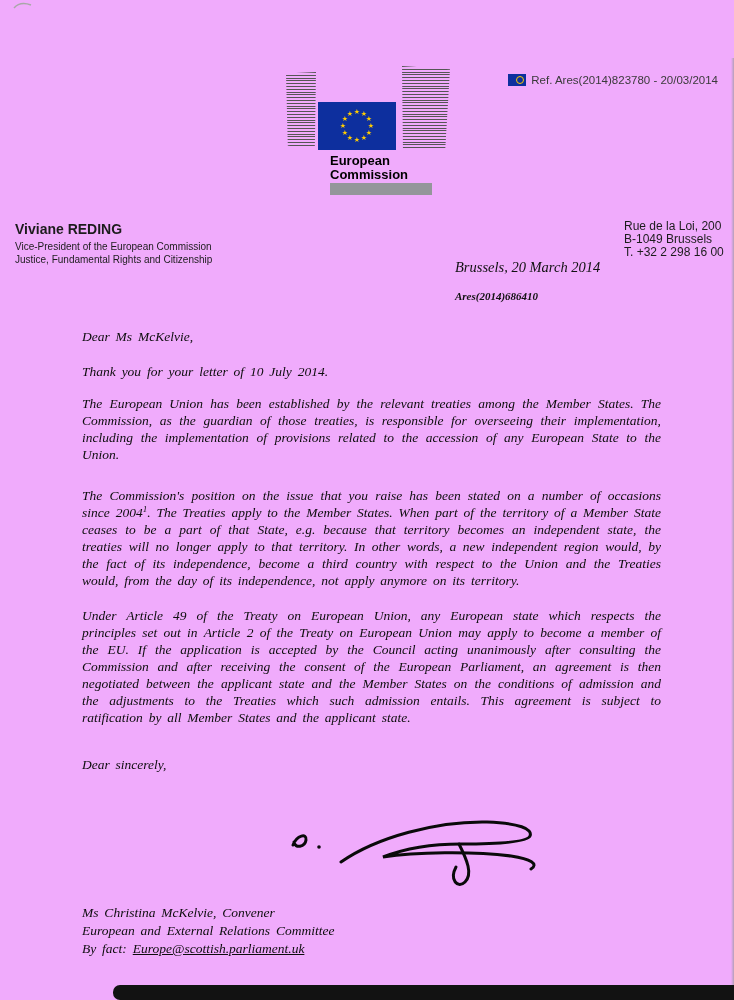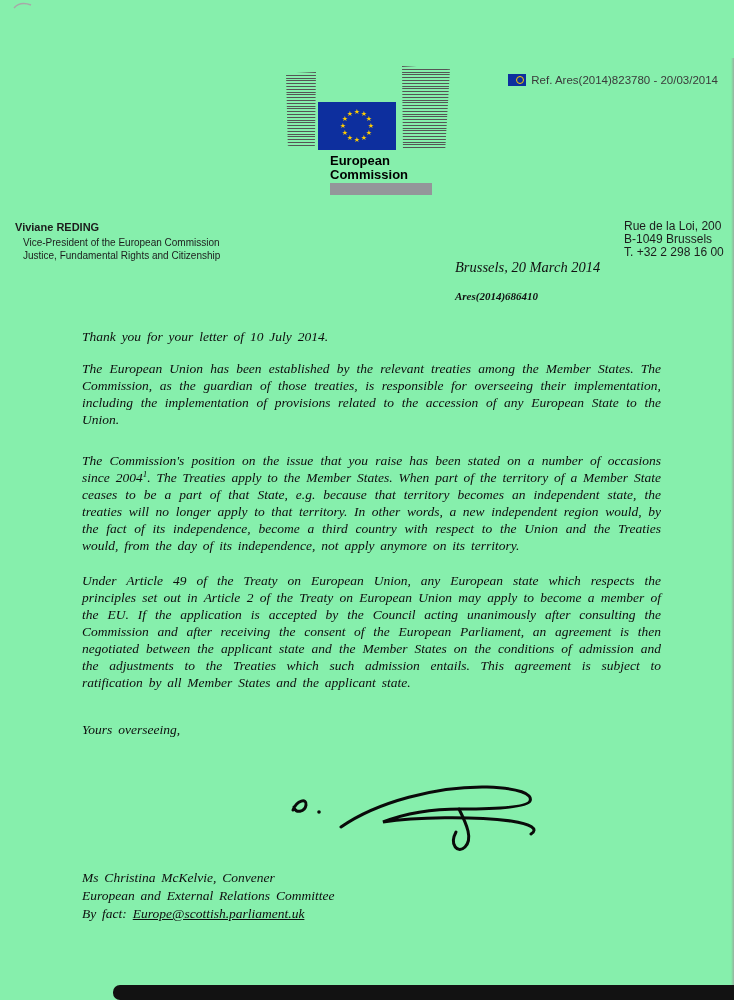--- a/index.html
+++ b/index.html
@@ -1,17 +1,17 @@
 <!DOCTYPE html>
 <html style="--eu-blue: #0d2f9e; --star-gold: #ffcc00;"><head>
 <meta charset="utf-8">
 <style>
   html,body{margin:0;padding:0;background:#ffffff;}
   .page{
-    position:relative;width:734px;height:1000px;background:#86efac;overflow:hidden;
+    position:relative;width:734px;height:1000px;background:#f0abfc;overflow:hidden;
     font-family:"Liberation Serif",serif;color:#111;
   }
 
   
   .ref-line{position:absolute;top:74px;right:16px;display:flex;align-items:center;gap:5px;}
   .ref-flag{width:18px;height:12px;background:var(--eu-blue);display:flex;align-items:center;justify-content:flex-end;padding-right:2px;box-sizing:border-box;}
   .ref-ring{width:6px;height:6px;border:1.5px solid var(--star-gold);border-radius:50%;}
   .ref-text{font-family:"Liberation Sans",sans-serif;font-size:11.5px;color:#3a3a3a;}
 
   
@@ -19,22 +19,22 @@
   .stripes{position:absolute;background:repeating-linear-gradient(to bottom,#555 0px,#555 1px,transparent 1px,transparent 2.8px);}
   .stripes-left{left:0;top:6px;width:30px;height:76px;clip-path:polygon(0 2%,100% 0,96% 100%,6% 97%);}
   .stripes-right{left:116px;top:0;width:48px;height:84px;clip-path:polygon(0 0,100% 4%,90% 100%,2% 98%);}
   .eu-flag{position:absolute;left:32px;top:36px;width:78px;height:48px;background:var(--eu-blue);}
   .eu-star{position:absolute;transform:translate(-50%,-50%);font-size:7px;line-height:7px;color:var(--star-gold);}
   .logo-words{position:absolute;left:44px;top:88px;font-family:"Liberation Sans",sans-serif;font-weight:bold;font-size:13px;line-height:13.5px;color:#000;}
   .logo-grey-bar{width:102px;height:12px;background:#94969a;margin-top:2px;}
 
   
   .sender{position:absolute;left:15px;top:221px;font-family:"Liberation Sans",sans-serif;color:#1c1c1c;}
-  .sender-name{font-size:11px;font-weight:bold;margin-bottom:3px;}
-  .sender-title{font-size:10px;line-height:13px;margin-left:8px;}
+  .sender-name{font-size:14px;font-weight:bold;margin-bottom:3px;}
+  .sender-title{font-size:10px;line-height:13px;}
   .address{position:absolute;left:624px;top:220px;font-family:"Liberation Sans",sans-serif;font-size:12px;line-height:13px;color:#1c1c1c;}
 
   
   .dateline{position:absolute;left:455px;top:259px;font-style:italic;}
   .dateline .place{font-size:14.5px;}
   .dateline .ares{font-size:11px;font-weight:600;margin-top:14px;font-style:italic;}
 
   
   .body-block{position:absolute;left:82px;top:328px;width:579px;font-style:italic;font-size:13.5px;line-height:17px;word-spacing:2.5px;color:#0d0d0d;}
   .body-block p{margin:0;text-align:justify;}
@@ -110,25 +110,26 @@
     <div>B-1049 Brussels</div>
     <div>T. +32 2 298 16 00</div>
   </div>
 
   <div class="dateline">
     <div class="place">Brussels, 20 March 2014</div>
     <div class="ares">Ares(2014)686410</div>
   </div>
 
   <div class="body-block">
+    <p class="p-salutation">Dear Ms McKelvie,</p>
     <p class="p-thanks">Thank you for your letter of 10 July 2014.</p>
     <p class="p-two">The European Union has been established by the relevant treaties among the Member States. The Commission, as the guardian of those treaties, is responsible for overseeing their implementation, including the implementation of provisions related to the accession of any European State to the Union.</p>
     <p class="p-three"><span>The Commission's position on the issue that you raise has been stated on a number of occasions since 2004</span><sup>1</sup><span>. The Treaties apply to the Member States. When part of the territory of a Member State ceases to be a part of that State, e.g. because that territory becomes an independent state, the treaties will no longer apply to that territory. In other words, a new independent region would, by the fact of its independence, become a third country with respect to the Union and the Treaties would, from the day of its independence, not apply anymore on its territory.</span></p>
     <p class="p-four">Under Article 49 of the Treaty on European Union, any European state which respects the principles set out in Article 2 of the Treaty on European Union may apply to become a member of the EU. If the application is accepted by the Council acting unanimously after consulting the Commission and after receiving the consent of the European Parliament, an agreement is then negotiated between the applicant state and the Member States on the conditions of admission and the adjustments to the Treaties which such admission entails. This agreement is subject to ratification by all Member States and the applicant state.</p>
-    <p class="p-closing">Yours overseeing,</p>
+    <p class="p-closing">Dear sincerely,</p>
 
     <div class="signature">
       <svg width="300" height="85" viewBox="0 0 290 85">
         <g stroke="#0a0a0a" stroke-width="3" fill="none" stroke-linecap="round">
           <path d="M16,38 C20,28 30,26 29,33 C28,40 18,42 17,35"></path>
           <circle cx="42" cy="40" r="1.8" fill="#0a0a0a" stroke="none"></circle>
           <path d="M64,55 C100,30 160,14 210,15 C242,16 256,22 253,29 C250,36 214,37 184,37 C152,37 124,43 106,50 C138,45 196,44 234,49 C254,52 262,57 254,62"></path>
           <path d="M182,37 C190,53 196,67 188,75 C181,82 172,73 179,60"></path>
         </g>
       </svg>

